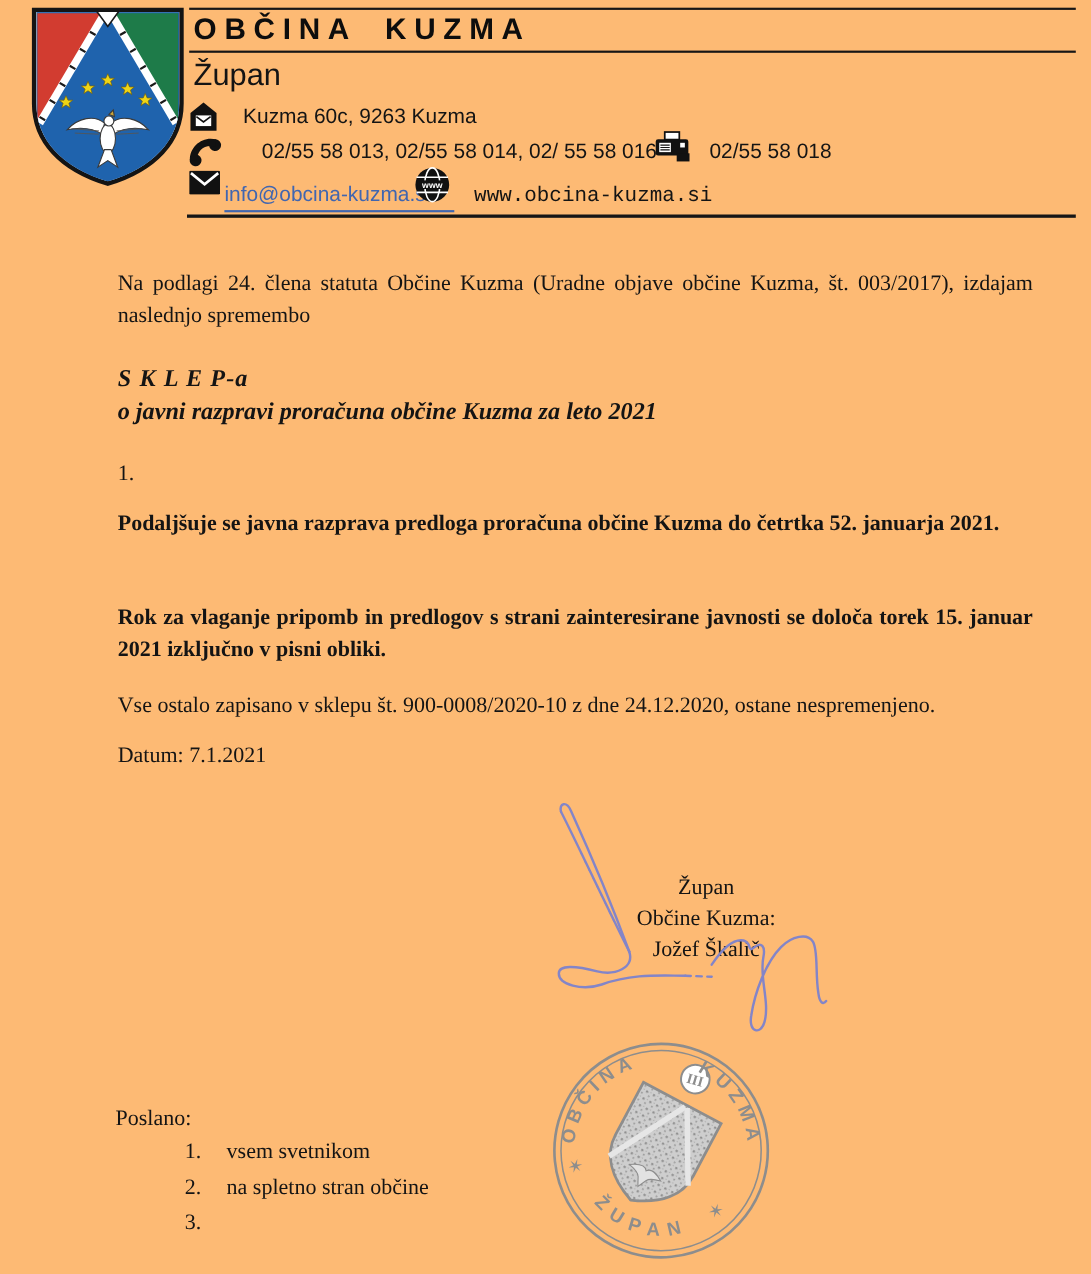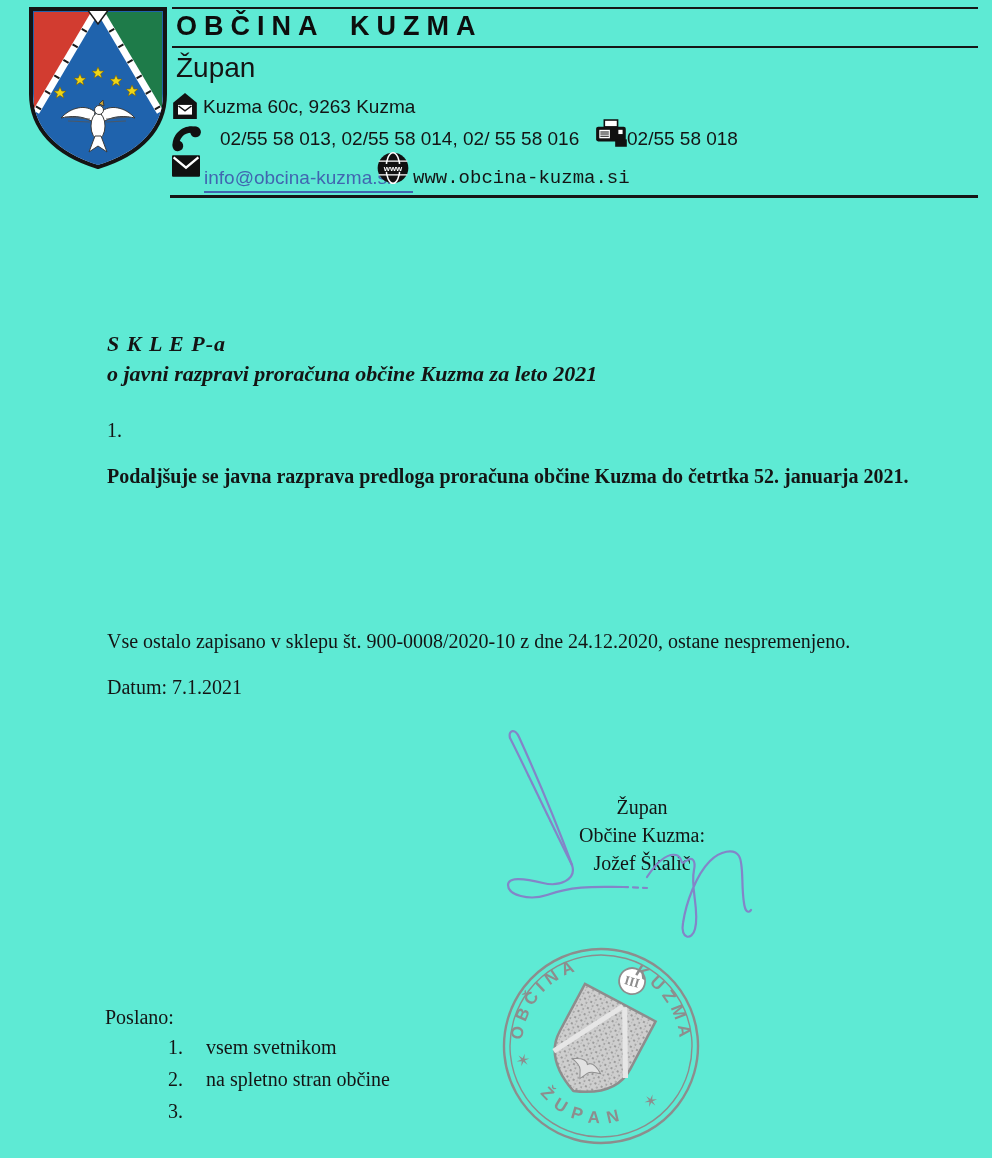--- a/index.html
+++ b/index.html
@@ -1,37 +1,37 @@
 <!DOCTYPE html>
 <html style="--link: #4166b0; --ink: #8385c8; --stamp: #8d8d8d; --coa-red: #d23c30; --coa-green: #1e7b49; --coa-blue: #1f63ad; --coa-star: #efd516; --coa-dove: #ffffff; --coa-outline: #141414;"><head>
 <meta charset="utf-8">
 <style>
   html,body{margin:0;padding:0;background:#e8e8e8;}
   .page{
-    position:relative;width:992px;height:1158px;background:#5eead4;
+    position:relative;width:992px;height:1158px;background:#fdba74;
     margin:0 auto;overflow:hidden;
     font-family:"Liberation Serif","DejaVu Serif",serif;color:#1b1b1b;
   }
   .abs{position:absolute;}
   
   .rule{position:absolute;background:#161616;}
   .org-title{
     position:absolute;left:176px;top:11px;
     font-family:"Liberation Sans","DejaVu Sans",sans-serif;
     font-size:27px;font-weight:bold;letter-spacing:7px;word-spacing:12px;color:#0d0d0d;
     white-space:nowrap;
   }
   .dept{
     position:absolute;left:176px;top:52px;
     font-family:"Liberation Sans","DejaVu Sans",sans-serif;
     font-size:28px;color:#141414;
   }
   .hrow-text{
     position:absolute;font-family:"Liberation Sans","DejaVu Sans",sans-serif;
-    font-size:19px;color:#141414;white-space:nowrap;
+    font-size:19px;color:#141414;white-space:nowrap;margin-left:18px;
   }
   .email-link{
     position:absolute;font-family:"Liberation Sans","DejaVu Sans",sans-serif;
     font-size:19px;color:var(--link,#4166b0);text-decoration:none;
     border-bottom:2px solid var(--link,#4166b0);padding-right:22px;padding-bottom:2px;
     white-space:nowrap;
   }
   
   .para{
     position:absolute;left:107px;width:832px;
@@ -145,27 +145,29 @@
         <path d="M2.5,10.5 H29.5 M2.5,23.5 H29.5"></path>
       </g>
       <rect x="3" y="13.2" width="26" height="7.4" fill="#111"></rect>
       <text x="16" y="19.6" fill="#fff" font-size="7.5" font-weight="bold" text-anchor="middle" font-family="Liberation Sans, DejaVu Sans, sans-serif">www</text>
     </svg>
     <div class="hrow-text" style="left:413px;top:167px;font-family:Liberation Mono, monospace;">www.obcina-kuzma.si</div>
 
     <div class="rule" style="left:170px;top:195px;width:808px;height:3px;"></div>
   </div>
 
+  <p class="para" style="top:224px;">Na podlagi 24. člena statuta Občine Kuzma (Uradne objave občine Kuzma, št. 003/2017), izdajam naslednjo spremembo</p>
 
   <div class="cline doc-title" style="top:331px;">S K L E P-a</div>
   <div class="cline doc-subtitle" style="top:361px;">o javni razpravi proračuna občine Kuzma za leto 2021</div>
 
   <div class="cline secnum" style="top:419px;">1.</div>
 
   <p class="para b" style="top:442px;">Podaljšuje se javna razprava predloga proračuna občine Kuzma do četrtka 52. januarja 2021.</p>
+  <p class="para b" style="top:527px;">Rok za vlaganje pripomb in predlogov s strani zainteresirane javnosti se določa torek 15. januar 2021 izključno v pisni obliki.</p>
   <p class="para" style="top:607px;">Vse ostalo zapisano v sklepu št. 900-0008/2020-10 z dne 24.12.2020, ostane nespremenjeno.</p>
 
   <div class="meta" style="top:676px;">
     <span>Datum:</span>
     <span>7.1.2021</span>
   </div>
 
   <div class="sig-text">
     <div>Župan</div>
     <div>Občine Kuzma:</div>

